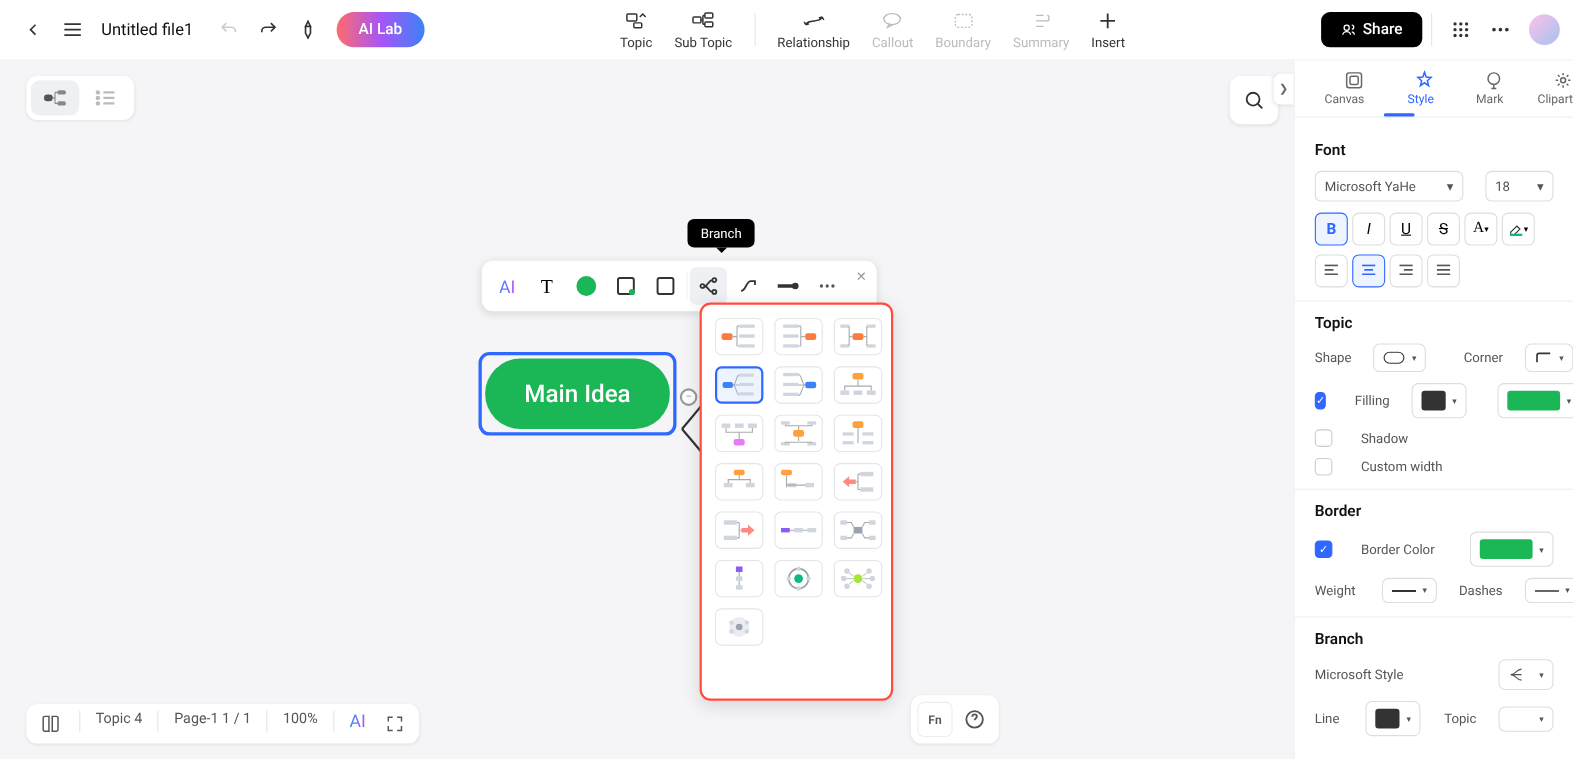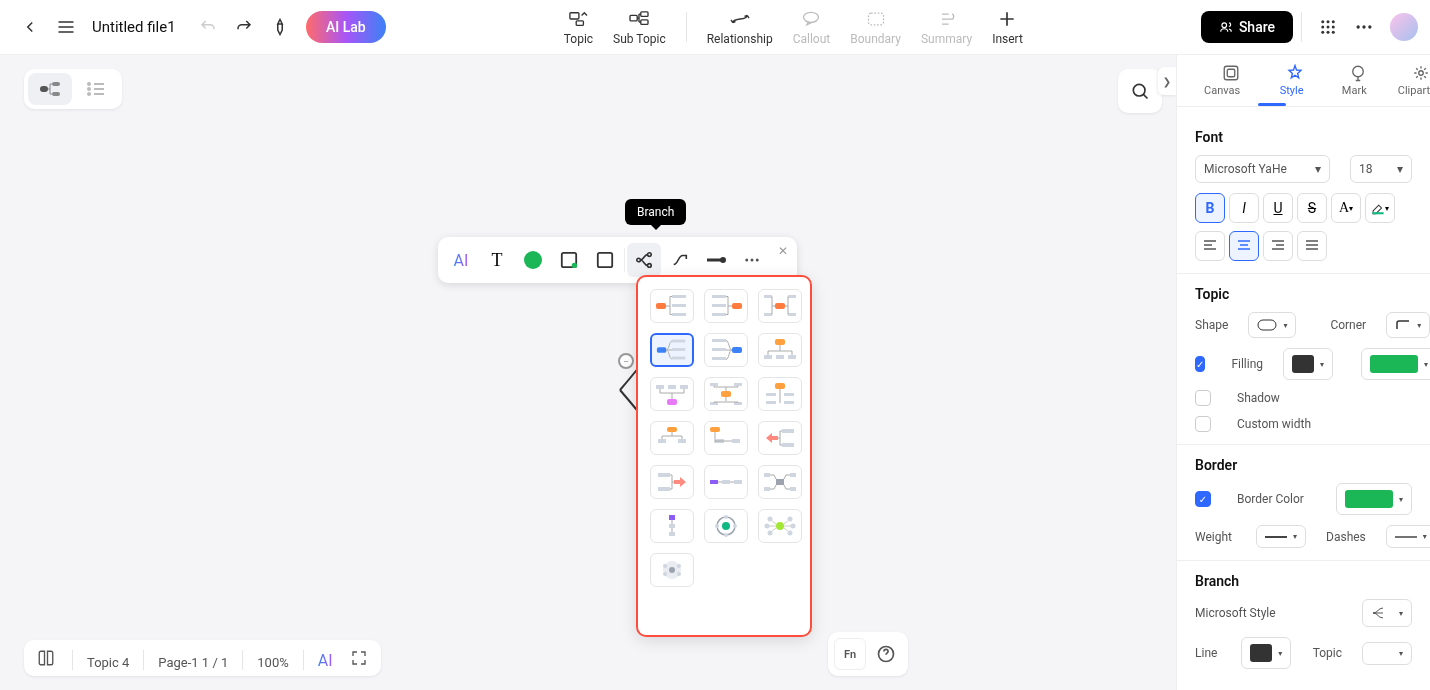--- a/index.html
+++ b/index.html
@@ -27,21 +27,21 @@
 .node-toolbar{position:absolute;top:182px;left:438px;background:#fff;border-radius:10px;padding:6px;display:flex;gap:2px;box-shadow:0 2px 8px rgba(0,0,0,.12)}
 .nt-btn{width:34px;height:34px;border-radius:6px;display:flex;align-items:center;justify-content:center;cursor:pointer}
 .nt-btn.hov{background:#eef0f3}
 .nt-close{width:16px;height:16px;display:flex;align-items:center;justify-content:center;color:#999;cursor:pointer;margin-left:4px;align-self:flex-start;font-size:12px}
 .tooltip{position:absolute;top:144px;left:625px;background:#000;color:#fff;font-size:12px;padding:6px 12px;border-radius:6px}
 .tooltip:after{content:"";position:absolute;top:100%;left:50%;margin-left:-5px;border:5px solid transparent;border-top-color:#000}
 .layout-popup{position:absolute;top:220px;left:636px;width:176px;height:362px;background:#fff;border:2px solid #ff4d3d;border-radius:10px;padding:12px;box-shadow:0 4px 16px rgba(0,0,0,.12);overflow-y:auto}
 .layout-grid{display:grid;grid-template-columns:repeat(3,1fr);gap:10px}
 .layout-item{width:44px;height:34px;border-radius:6px;border:1px solid #e5e5e5;display:flex;align-items:center;justify-content:center;cursor:pointer;padding:3px}
 .layout-item.selected{border:2px solid #2f68ff;background:#eef4ff}
-.bottom-bar{position:absolute;bottom:14px;left:24px;background:#fff;border-radius:10px;padding:6px 10px;display:flex;align-items:flex-end;gap:14px;box-shadow:0 1px 3px rgba(0,0,0,.08);font-size:13px;color:#555}
+.bottom-bar{position:absolute;bottom:14px;left:24px;background:#fff;border-radius:10px;padding:6px 10px;display:flex;align-items:flex-start;gap:14px;box-shadow:0 1px 3px rgba(0,0,0,.08);font-size:13px;color:#555}
 .bottom-div{width:1px;height:20px;background:#e5e5e5}
 .bottom-right{position:absolute;bottom:14px;right:268px;background:#fff;border-radius:10px;padding:6px;display:flex;gap:4px;box-shadow:0 1px 3px rgba(0,0,0,.08)}
 .sidepanel{position:absolute;top:55px;right:0;width:254px;height:635px;background:#fff;border-left:1px solid #eee;display:flex;flex-direction:column}
 .sp-tabs{display:flex;border-bottom:1px solid #eee;height:52px}
 .sp-tab{flex:1;display:flex;flex-direction:column;align-items:flex-end;justify-content:center;gap:2px;font-size:11px;color:#666;cursor:pointer;position:relative}
 .sp-tab.active{color:#2f68ff}
 .sp-tab.active:after{content:"";position:absolute;bottom:0;left:50%;transform:translateX(-50%);width:28px;height:3px;background:#2f68ff;border-radius:2px}
 .sp-body{padding:14px 18px;overflow-y:auto;flex:1}
 .sp-section-title{font-size:14px;font-weight:600;color:#111;margin-bottom:10px;margin-top:8px}
 .sp-row{display:flex;align-items:center;gap:20px;margin-bottom:10px;font-size:12px;color:#555}
@@ -212,20 +212,25 @@
         <circle cx="11" cy="11" r="7"></circle>
         <path d="M21 21l-5-5"></path>
       </svg>
     </div>
 
   <svg class="curve" width="60" height="110">
       <path d="M10 35 C 40 0, 40 0, 40 -20" stroke="#333" stroke-width="2" fill="none" transform="translate(0,30)"></path>
       <path d="M10 35 C 40 70, 40 70, 40 100" stroke="#333" stroke-width="2" fill="none" transform="translate(0,30)"></path>
     </svg>
 
+  <div class="main-node">
+    <div class="main-node-inner">
+        <span>Main Idea</span>
+      </div>
+  </div>
   <div class="node-handle">−</div>
 
   <div class="node-toolbar">
     <div class="nt-btn">
         <span class="ai-grad">AI</span>
       </div>
     <div class="nt-btn">
         <span style="font-family:serif;font-size:18px">T</span>
       </div>
     <div class="nt-btn">

